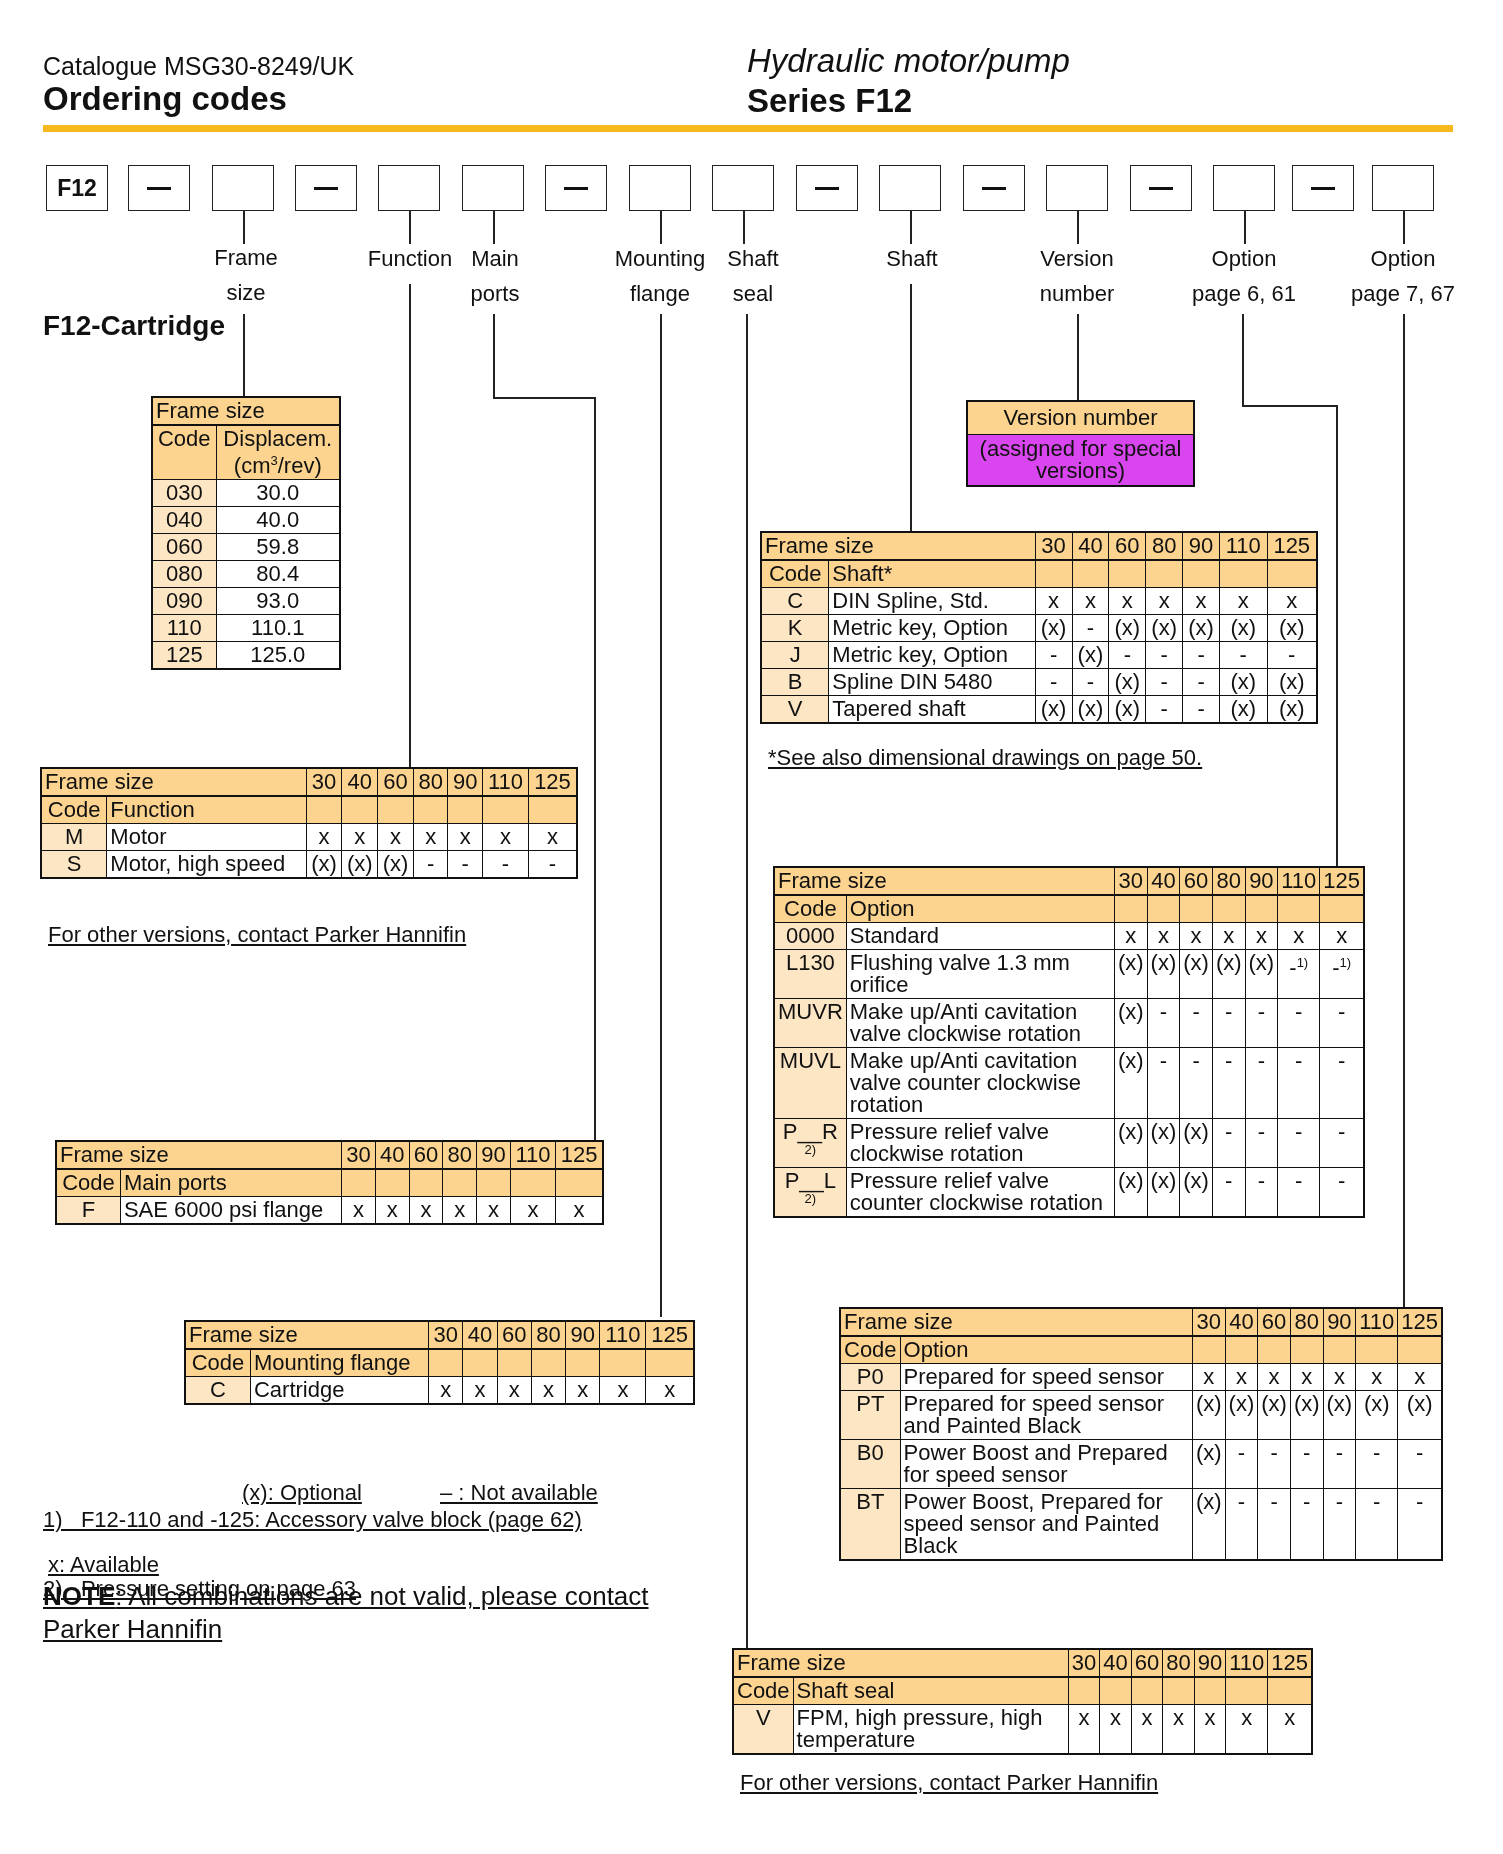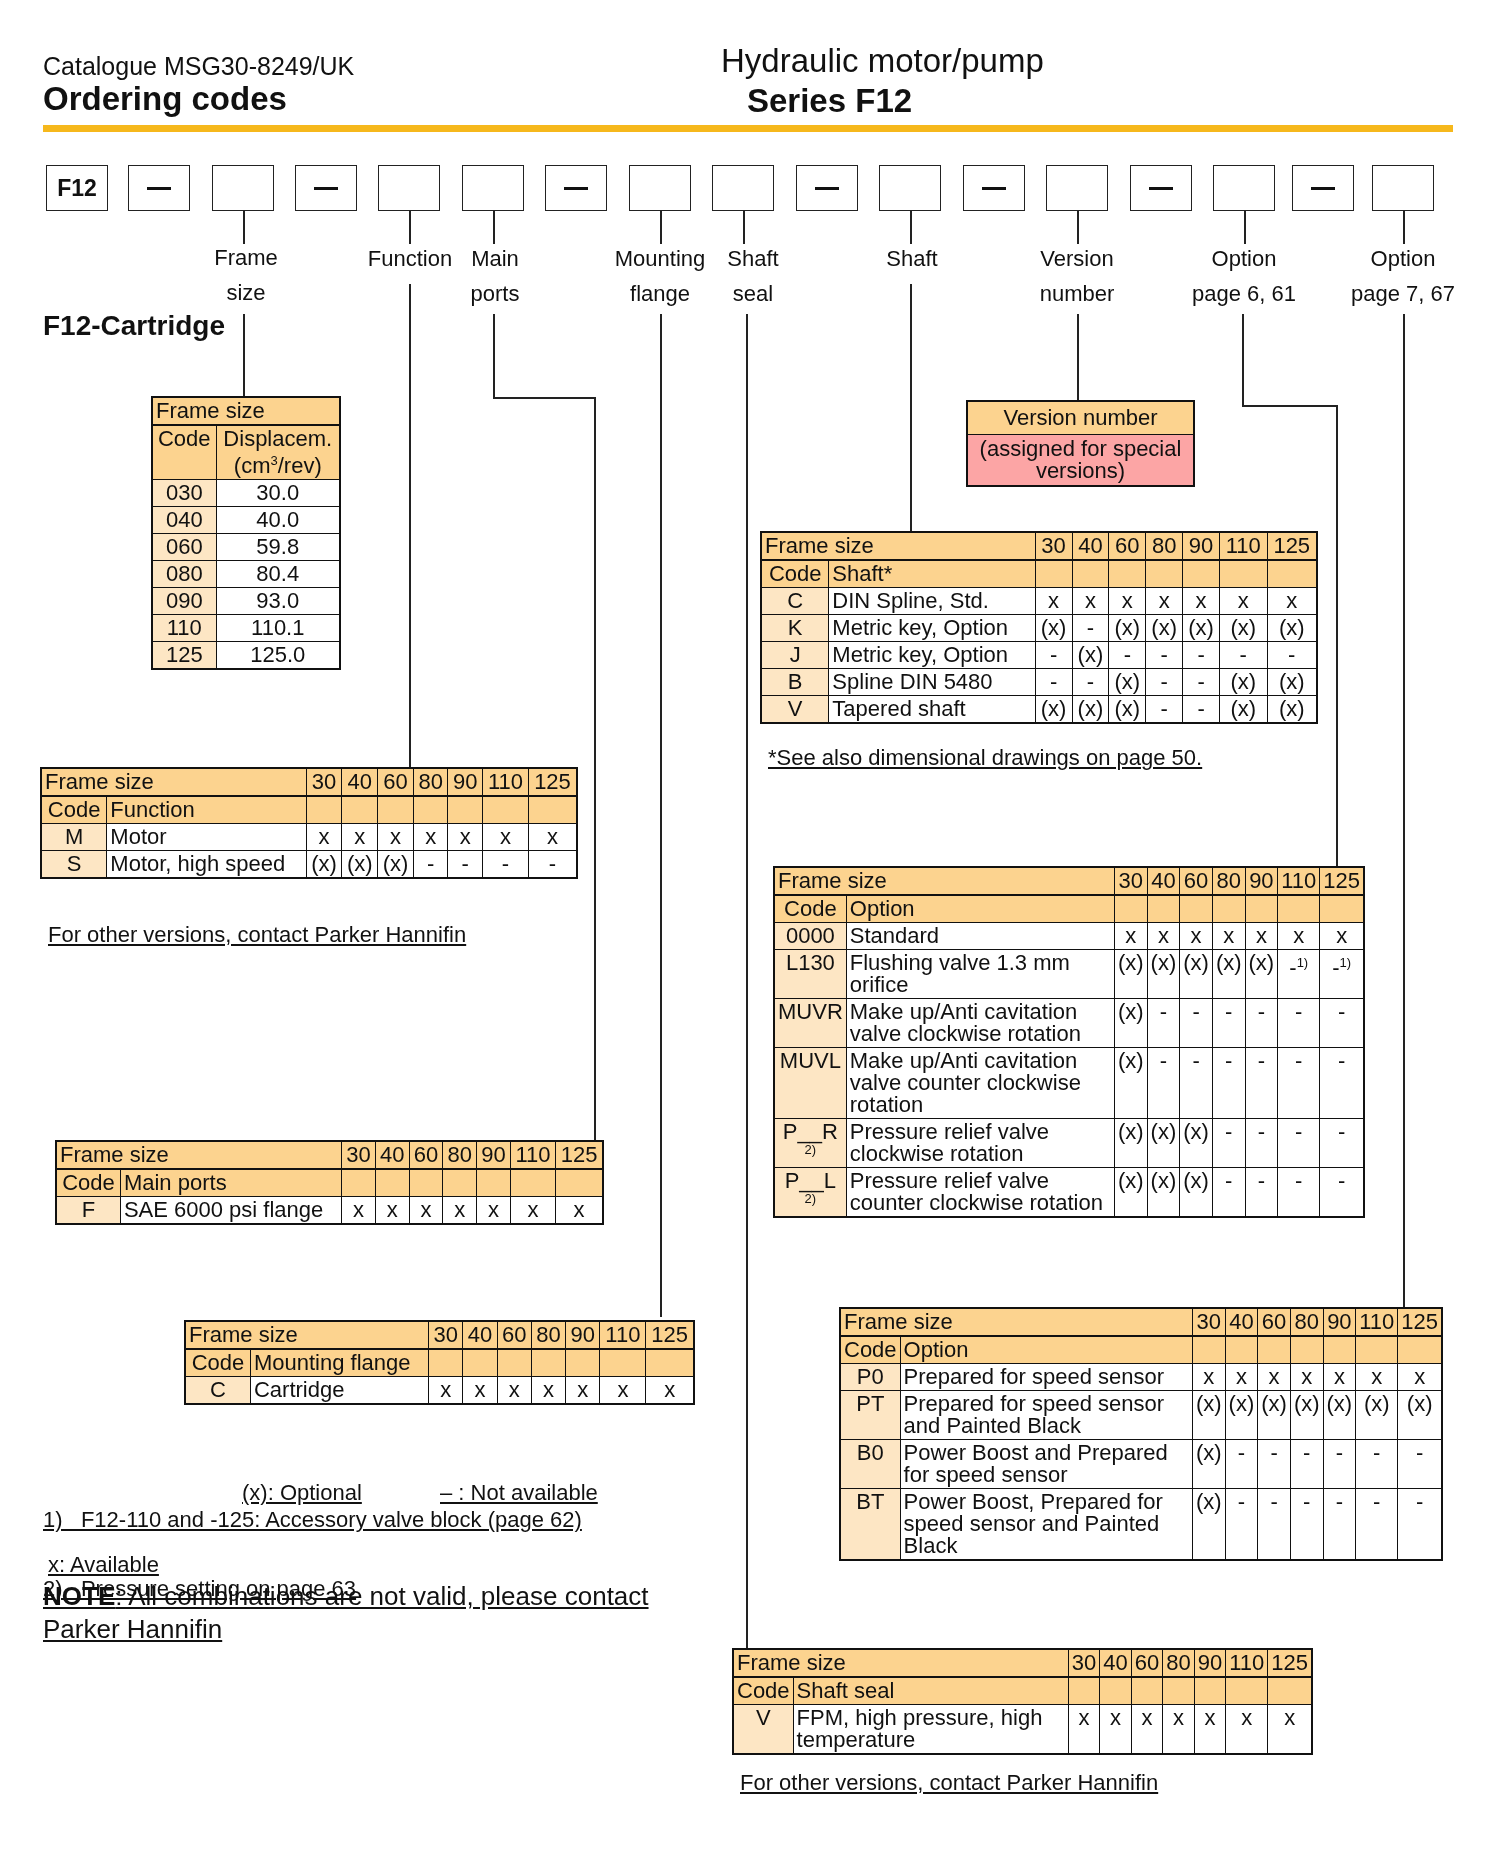--- a/index.html
+++ b/index.html
@@ -1,41 +1,41 @@
 <!DOCTYPE html>
 <html><head>
 <meta charset="utf-8">
 <style>
   html,body{margin:0;padding:0;background:#fff;}
   body{width:1503px;height:1854px;position:relative;overflow:hidden;font-family:"Liberation Sans",sans-serif;color:#111;}
   .abs{position:absolute;}
   .hdr-cat{left:43px;top:52px;font-size:25px;}
   .hdr-ord{left:43px;top:80px;font-size:33px;font-weight:bold;}
-  .hdr-hyd{left:721px;top:42px;font-size:33px;}
+  .hdr-hyd{left:747px;top:42px;font-size:33px;font-style:italic;}
   .hdr-ser{left:747px;top:82px;font-size:33px;font-weight:bold;}
   .rule{left:43px;top:125px;width:1410px;height:7px;background:#F6B81C;}
   .codebox{position:absolute;top:165px;width:62px;height:46px;border:1.5px solid #222;box-sizing:border-box;display:flex;align-items:center;justify-content:center;background:#fff;}
   .codebox.f12{font-weight:bold;font-size:23px;}
   .codebox .dash{display:block;width:24px;height:3px;background:#111;}
   .vline{position:absolute;width:1.5px;background:#222;}
   .hline{position:absolute;height:1.5px;background:#222;}
   .lbl{position:absolute;font-size:22px;text-align:center;width:130px;line-height:35px;}
   .subtitle{left:43px;top:310px;font-size:28px;font-weight:bold;}
   table.ot{position:absolute;border-collapse:collapse;border:2.5px solid #111;font-size:22px;line-height:22px;}
   table.ot td{border:1px solid #111;padding:2px 3px;vertical-align:top;}
   table.ot tr.h td{background:#FCD38F;}
   table.ot td.code{background:#FDE6C4;text-align:center;}
   table.ot td.val{text-align:center;background:#fff;}
   table.ot td.desc{background:#fff;}
   table.ot td.hc{text-align:center;}
   table.ot tr.h1 td{border-bottom:2px solid #111;}
   .note{position:absolute;font-size:22px;text-decoration:underline;}
   .vbox{position:absolute;left:966px;top:400px;width:225px;border:2px solid #111;font-size:22px;text-align:center;}
   .vbox .t{background:#FCD38F;border-bottom:1px solid #111;padding:3px 13px;}
-  .vbox .b{background:#fca5a5;padding:3px 2px;line-height:22px;}
+  .vbox .b{background:#d946ef;padding:3px 2px;line-height:22px;}
   sup{font-size:13px;}
   .sub2{display:block;font-size:13px;line-height:13px;}
 </style>
 </head>
 <body>
 
 <div class="abs hdr-cat">Catalogue MSG30-8249/UK</div>
 <div class="abs hdr-ord">Ordering codes</div>
 <div class="abs hdr-hyd">Hydraulic motor/pump</div>
 <div class="abs hdr-ser">Series F12</div>

